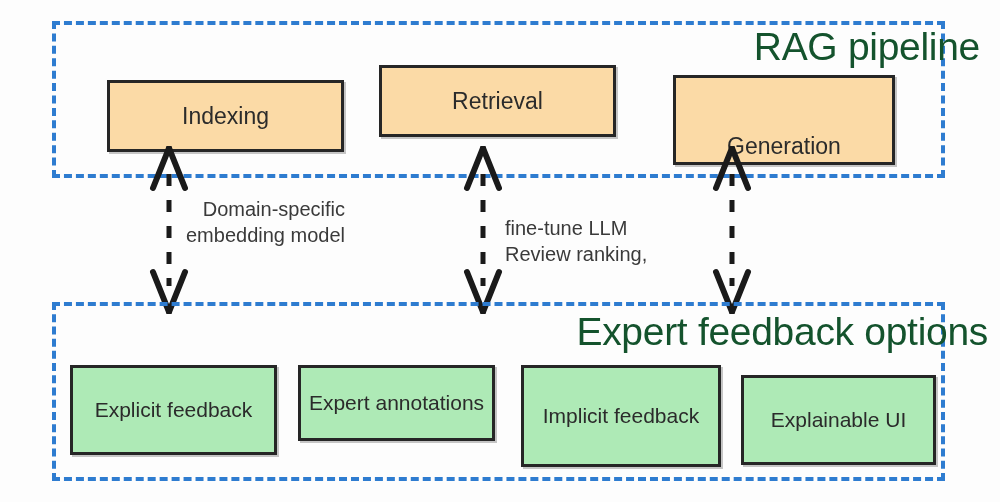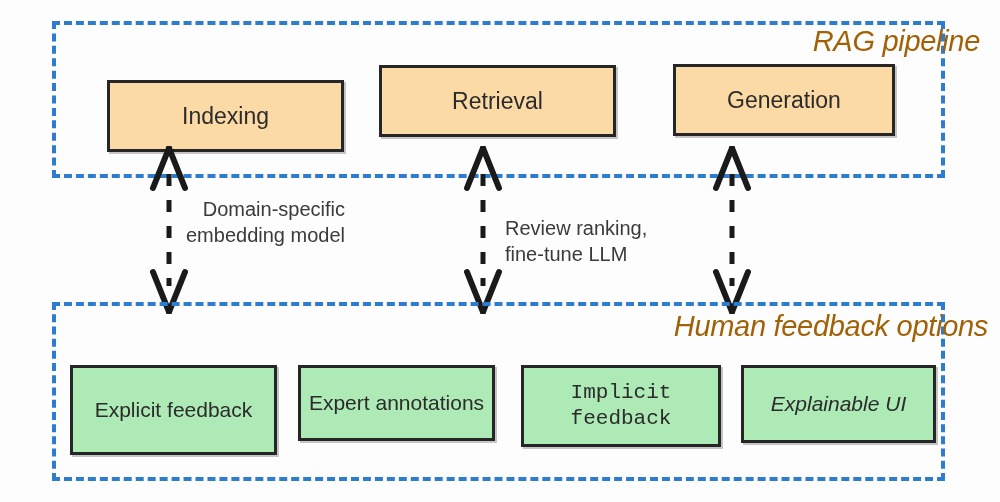--- a/index.html
+++ b/index.html
@@ -30,27 +30,26 @@
     height: 157px;
   }
   #group-human {
     left: 52px;
     top: 302px;
     width: 893px;
     height: 179px;
   }
   .group-label {
     position: absolute;
-    color: #a16207;
-    font-size: 29px;
+    color: #14532d;
+    font-size: 39px;
     font-weight: 400;
     letter-spacing: -0.3px;
     white-space: nowrap;
     background: transparent;
-    font-style: italic;
   }
   #label-rag {
     right: 20px;
     top: 25px;
   }
   #label-human {
     right: 12px;
     top: 310px;
   }
 
@@ -67,26 +66,26 @@
     font-size: 22px;
     line-height: 1.22;
     padding: 2px 6px;
     box-shadow: 2px 2px 0 rgba(0,0,0,0.22);
   }
   .node.stage  { background: #fbdaa6; font-size: 23px; }
   .node.option { background: #aeeab6; font-size: 21px; }
 
   #node-indexing   { left: 107px; top: 80px;  width: 237px; height: 72px; }
   #node-retrieval  { left: 379px; top: 65px;  width: 237px; height: 72px; }
-  #node-generation { left: 673px; top: 64px;  width: 222px; height: 72px; }
+  #node-generation { left: 673px; top: 75px;  width: 222px; height: 90px; align-items: flex-end; }
 
   #node-explicit    { left: 70px;  top: 365px; width: 207px; height: 90px; }
   #node-expert      { left: 298px; top: 365px; width: 197px; height: 76px; }
-  #node-implicit    { left: 521px; top: 365px; width: 200px; height: 82px; font-family: Liberation Mono, monospace; }
-  #node-explainable { left: 741px; top: 365px; width: 195px; height: 78px; font-style: italic; }
+  #node-implicit    { left: 521px; top: 365px; width: 200px; height: 102px; }
+  #node-explainable { left: 741px; top: 375px; width: 195px; height: 90px; }
 
   
   .connector {
     position: absolute;
     top: 146px;
     width: 44px;
     height: 168px;
   }
   #connector-indexing   { left: 147px; }
   #connector-retrieval  { left: 461px; }
@@ -139,26 +138,26 @@
     <path d="M22 28 L22 140" stroke="#1a1a1a" stroke-width="5" stroke-dasharray="12 14" fill="none" stroke-linecap="butt"></path>
     <path d="M22 2 L6 42 M22 2 L38 42" stroke="#1a1a1a" stroke-width="6" fill="none" stroke-linecap="round" stroke-linejoin="round"></path>
     <path d="M22 166 L6 126 M22 166 L38 126" stroke="#1a1a1a" stroke-width="6" fill="none" stroke-linecap="round" stroke-linejoin="round"></path>
   </svg>
 
   <div class="connector-label" id="text-indexing">
     <span>Domain-specific</span>
     <span>embedding model</span>
   </div>
   <div class="connector-label" id="text-retrieval">
+    <span>fine-tune LLM</span>
     <span>Review ranking,</span>
-    <span>fine-tune LLM</span>
   </div>
 
   <div class="group" id="group-human"></div>
-  <div class="group-label" id="label-human">Human feedback options</div>
+  <div class="group-label" id="label-human">Expert feedback options</div>
 
   <div class="node option" id="node-explicit">
     <span>
       <span>Explicit</span>
       <span>feedback</span>
     </span>
   </div>
   <div class="node option" id="node-expert">
     <span>
       <span>Expert</span>

